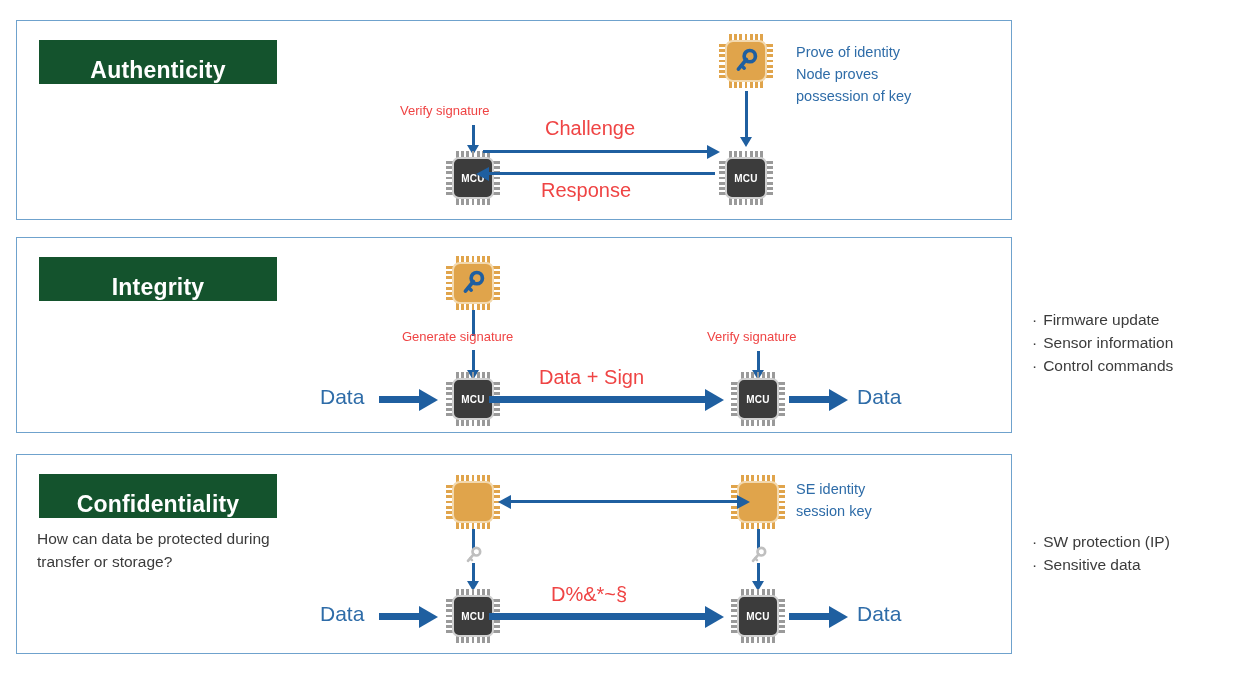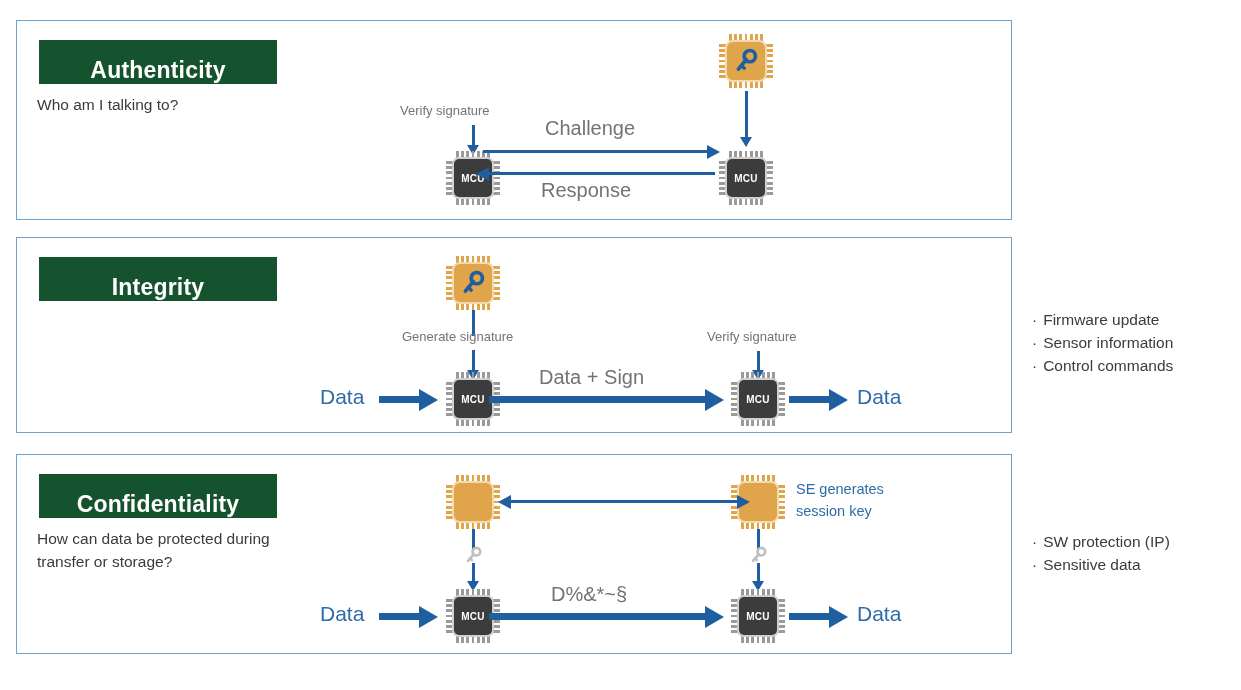--- a/index.html
+++ b/index.html
@@ -92,40 +92,39 @@
     border-right:13px solid #1F5FA0;
   }
   .arrow-v{position:absolute;width:2.5px;background:#1F5FA0;}
   .head-d{
     position:absolute;width:0;height:0;
     border-left:6.5px solid transparent;border-right:6.5px solid transparent;
     border-top:10px solid #1F5FA0;
   }
 
   
-  .lbl{position:absolute;color:#737373;white-space:nowrap;}
+  .lbl{position:absolute;color:#ef4444;white-space:nowrap;}
   .lbl-small{font-size:13px;}
   .lbl-big{font-size:20px;}
   .lbl-data{font-size:21px;color:#2E6CA8;}
   .lbl-note{position:absolute;color:#2E6CA8;font-size:14.5px;line-height:22px;white-space:nowrap;}
 
   .greykey{position:absolute;width:20px;height:20px;}
 </style>
 </head>
 <body>
 
 <div class="stage">
 
   <div class="panel" id="panel-authenticity">
 
     <div class="panel-header">
       <span>Authenticity</span>
     </div>
 
-    <div class="panel-question">Who am I talking to?</div>
 
     <div class="lbl lbl-small" style="left:383px;top:82px;">Verify signature</div>
     <div class="arrow-v" style="left:455px;top:104px;height:22px;"></div>
     <div class="head-d" style="left:450px;top:124px;"></div>
 
     <div class="node mcu" style="left:429px;top:130px;">
       <div class="pinrow top">
           <i></i>
           <i></i>
           <i></i>
@@ -257,20 +256,25 @@
         <svg class="keyglyph" viewBox="0 0 24 24">
           <circle cx="15.5" cy="7.5" r="5.2" fill="none" stroke="#1F5FA0" stroke-width="3.4"></circle>
           <path d="M12.3 10.6 L5 19.5" stroke="#1F5FA0" stroke-width="3.4" stroke-linecap="round" fill="none"></path>
           <path d="M7.8 16.2 L10.4 18.6" stroke="#1F5FA0" stroke-width="3.2" stroke-linecap="round" fill="none"></path>
         </svg>
       </div>
     </div>
     <div class="arrow-v" style="left:728px;top:70px;height:48px;"></div>
     <div class="head-d" style="left:722.5px;top:116px;"></div>
 
+    <div class="lbl-note" style="left:779px;top:20px;">
+      <div>Prove of identity</div>
+      <div>Node proves</div>
+      <div>possession of key</div>
+    </div>
   </div>
 
   <div class="panel" id="panel-integrity">
 
     <div class="panel-header">
       <span>Integrity</span>
     </div>
 
 
     <div class="node se" style="left:429px;top:18px;">
@@ -511,21 +515,21 @@
           <i></i>
         </div>
       <div class="body"></div>
     </div>
 
     <div class="arrow-h arrow-thin" style="left:494px;top:45px;width:228px;"></div>
     <div class="head-l" style="left:481px;top:39.5px;"></div>
     <div class="head-r" style="left:720px;top:39.5px;"></div>
 
     <div class="lbl-note" style="left:779px;top:23px;">
-      <div>SE generates</div>
+      <div>SE identity</div>
       <div>session key</div>
     </div>
 
     <div class="arrow-v" style="left:455px;top:74px;height:20px;"></div>
     <svg class="greykey" style="left:446px;top:90px;" viewBox="0 0 24 24">
       <circle cx="16" cy="8" r="4.6" fill="none" stroke="#BFBFBF" stroke-width="3.2"></circle>
       <path d="M13 11 L6 19" stroke="#BFBFBF" stroke-width="3.2" stroke-linecap="round" fill="none"></path>
       <path d="M8.6 16 L10.8 18.2" stroke="#BFBFBF" stroke-width="3" stroke-linecap="round" fill="none"></path>
     </svg>
     <div class="arrow-v" style="left:455px;top:108px;height:20px;"></div>

